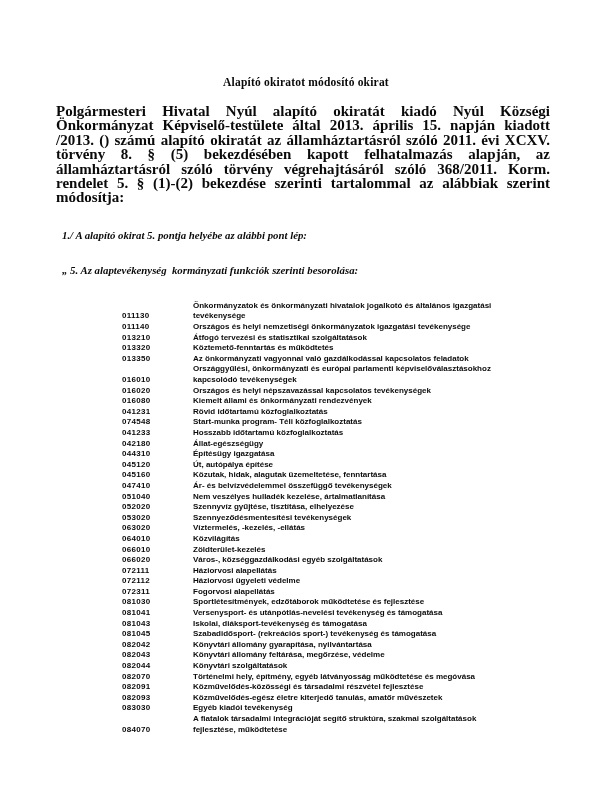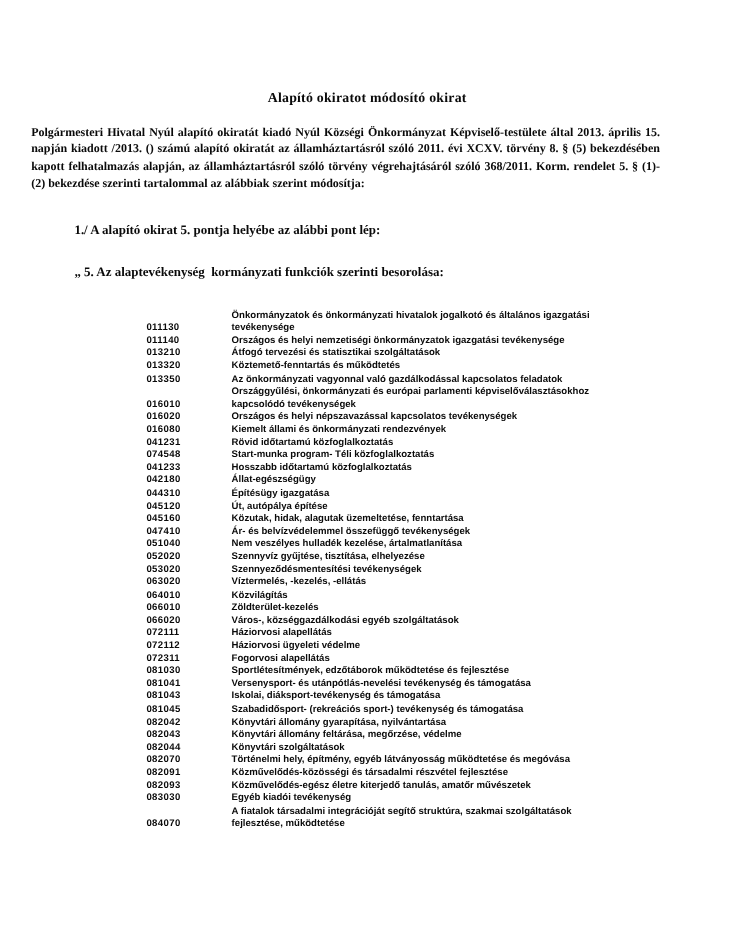--- a/index.html
+++ b/index.html
@@ -19,31 +19,32 @@
   }
   .doc-title {
     margin: 0;
     padding-top: 76px;
     text-align: center;
     font-size: 11.5px;
     font-weight: bold;
     letter-spacing: 0.2px;
   }
   .doc-paragraph {
-    margin: 16px 62px 0 26px;
+    margin: 16px 62px 0 56px;
     text-align: justify;
-    font-size: 10px;
+    font-size: 15px;
     line-height: 14.4px;
     font-weight: bold;
   }
   .doc-section {
     margin: 0 62px;
     font-size: 10.8px;
     font-weight: bold;
     white-space: pre-wrap;
+    font-style: italic;
   }
   .doc-section.first {
     margin-top: 24px;
   }
   .doc-section.second {
     margin-top: 23px;
   }
   .func-list {
     margin: 25px 0 0 122px;
     font-family: "Liberation Sans", sans-serif;

